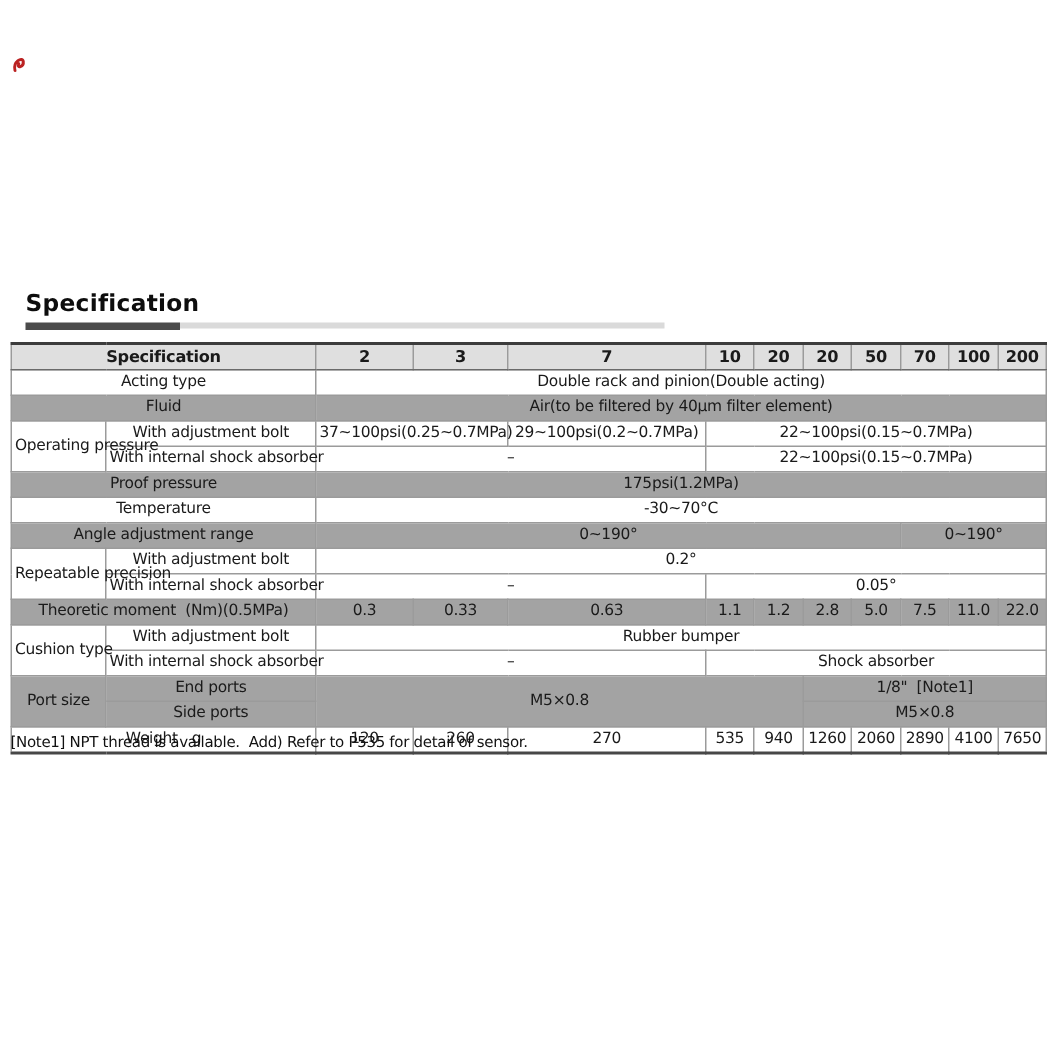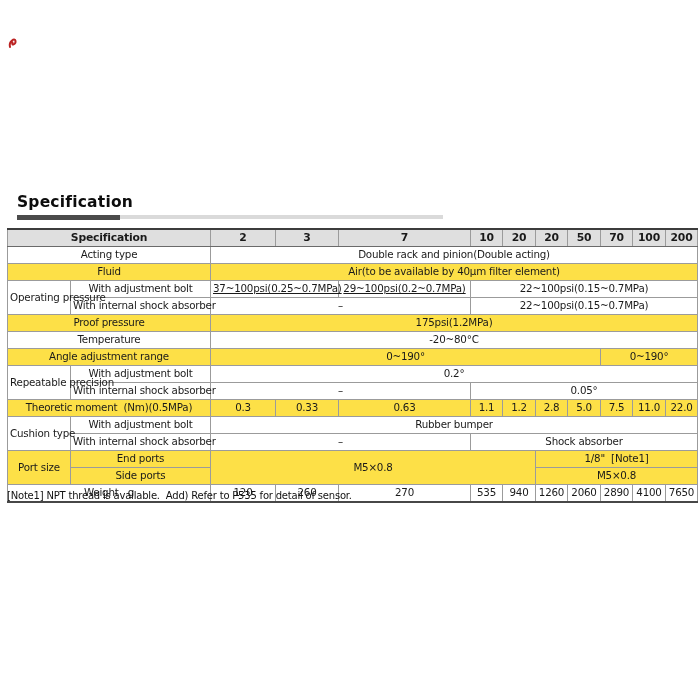--- a/index.html
+++ b/index.html
@@ -13,22 +13,22 @@
   table.spec{position:absolute;left:7px;top:228px;width:690px;border-collapse:collapse;
              table-layout:fixed;border-top:2px solid #3c3c3c;border-bottom:2px solid #474747;}
   table.spec td,table.spec th{border:1px solid #9b9b9b;height:16px;padding:0 2px;
              font-size:10.3px;font-weight:normal;text-align:center;vertical-align:middle;
              white-space:pre;letter-spacing:-.2px;line-height:1.1;overflow:visible;}
   table.spec th{background:#dfdfdf;font-weight:bold;font-size:10.8px;border-bottom:1px solid #6a6a6a;}
   th.corner{text-align:left;padding-left:4px;}
   td.lbl{text-align:left;padding-left:4px;}
   td.grp{text-align:left;padding-left:4px;white-space:normal;line-height:1.05;}
   td.sub{text-align:left;padding-left:4px;font-size:9.8px;letter-spacing:-.45px;}
-  td.tight{font-size:10px;letter-spacing:-.45px;text-decoration:underline;}
-  tr.g td{background:#fde047;}
+  td.tight{font-size:10px;letter-spacing:-.45px;}
+  tr.g td{background:#a3a3a3;}
   .footnote{position:absolute;left:7px;top:490px;font-size:10px;letter-spacing:-.2px;
             color:#111;white-space:pre;}
 </style>
 </head>
 <body>
 
 <div class="sheet">
 
   <svg class="red-mark" viewBox="0 0 16 16">
     <path d="M4 12 C2.5 6, 9 2.5, 9.5 6 C10 9.5, 5 11, 6.5 7.5" fill="none" stroke="#bb2222" stroke-width="2" stroke-linecap="round"></path>
@@ -69,21 +69,21 @@
       <th>200</th>
     </tr>
 
     <tr>
       <td class="lbl" colspan="2">Acting type</td>
       <td colspan="10">Double rack and pinion(Double acting)</td>
     </tr>
 
     <tr class="g">
       <td class="lbl" colspan="2">Fluid</td>
-      <td colspan="10">Air(to be available by 40µm filter element)</td>
+      <td colspan="10">Air(to be filtered by 40µm filter element)</td>
     </tr>
 
     <tr>
       <td class="grp" rowspan="2">Operating pressure</td>
       <td class="sub">With adjustment bolt</td>
       <td class="tight" colspan="2">37~100psi(0.25~0.7MPa)</td>
       <td class="tight">29~100psi(0.2~0.7MPa)</td>
       <td colspan="7">22~100psi(0.15~0.7MPa)</td>
     </tr>
     <tr>
@@ -92,21 +92,21 @@
       <td colspan="7">22~100psi(0.15~0.7MPa)</td>
     </tr>
 
     <tr class="g">
       <td class="lbl" colspan="2">Proof pressure</td>
       <td colspan="10">175psi(1.2MPa)</td>
     </tr>
 
     <tr>
       <td class="lbl" colspan="2">Temperature</td>
-      <td colspan="10">-20~80°C</td>
+      <td colspan="10">-30~70°C</td>
     </tr>
 
     <tr class="g">
       <td class="lbl" colspan="2">Angle adjustment range</td>
       <td colspan="7">0~190°</td>
       <td colspan="3">0~190°</td>
     </tr>
 
     <tr>
       <td class="grp" rowspan="2">Repeatable precision</td>

